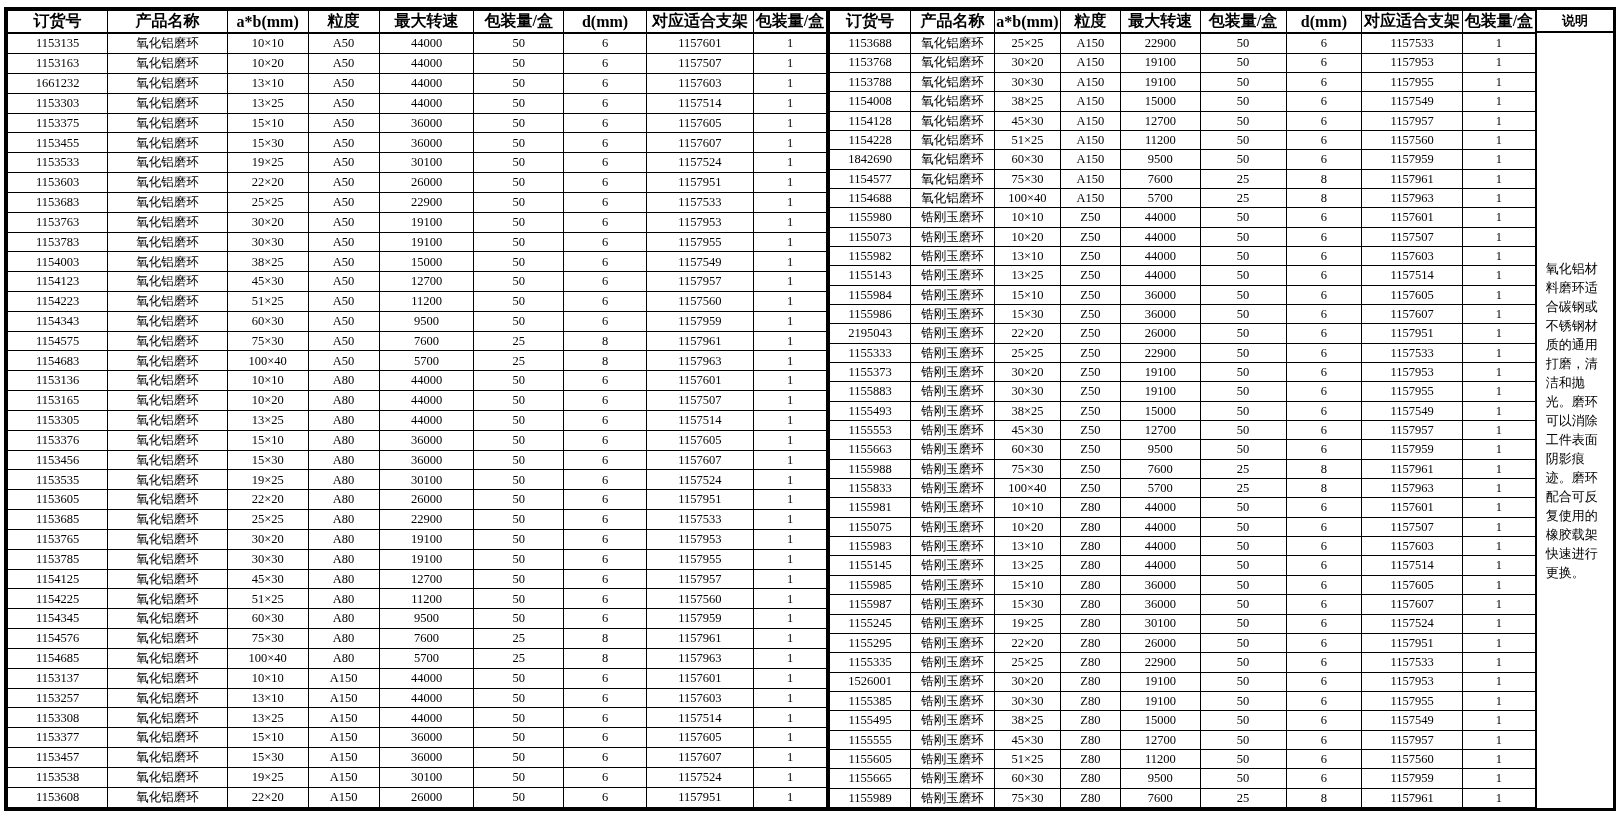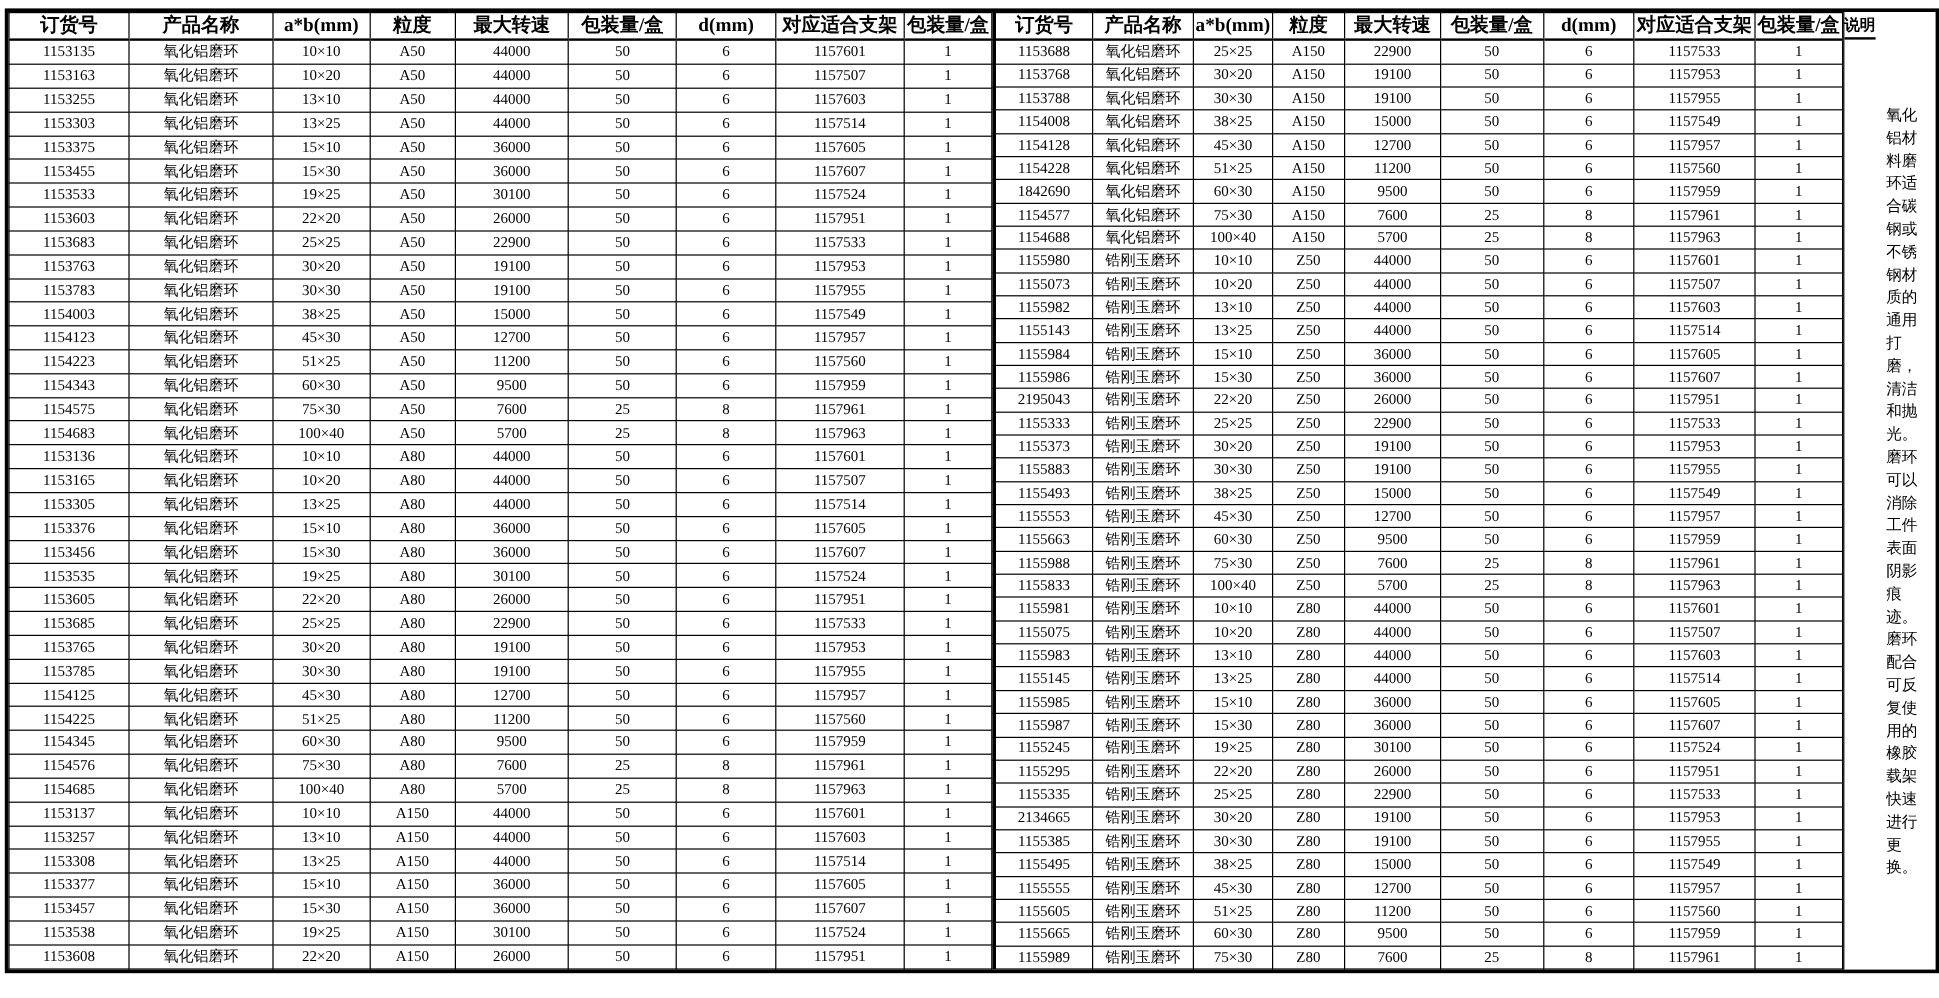--- a/index.html
+++ b/index.html
@@ -48,21 +48,21 @@
   .left th.c0{width:101px}.left th.c1{width:121px}.left th.c2{width:79px}
   .left th.c3{width:71px}.left th.c4{width:94px}.left th.c5{width:88px}
   .left th.c6{width:83px}.left th.c7{width:104px}.left th.c8{width:71px}
   
   .right th.c0{width:81px}.right th.c1{width:84px}.right th.c2{width:60px}
   .right th.c3{width:61px}.right th.c4{width:78px}.right th.c5{width:85px}
   .right th.c6{width:76px}.right th.c7{width:98px}.right th.c8{width:70px}
 
   .note-col{
     width:78px;
-    display:flex;flex-direction:row;
+    display:flex;flex-direction:column;
     border-left:1px solid var(--grid);
   }
   .note-head{
     height:21px;
     border-bottom:2px solid var(--grid);
     display:flex;align-items:center;justify-content:center;
     font-size:13px;font-weight:bold;
   }
   .note-body{
     flex:1;
@@ -109,21 +109,21 @@
           <td class="c1">氧化铝磨环</td>
           <td class="c2">10×20</td>
           <td class="c3">A50</td>
           <td class="c4">44000</td>
           <td class="c5">50</td>
           <td class="c6">6</td>
           <td class="c7">1157507</td>
           <td class="c8">1</td>
         </tr>
         <tr>
-          <td class="c0">1153255</td>
+          <td class="c0">1661232</td>
           <td class="c1">氧化铝磨环</td>
           <td class="c2">13×10</td>
           <td class="c3">A50</td>
           <td class="c4">44000</td>
           <td class="c5">50</td>
           <td class="c6">6</td>
           <td class="c7">1157603</td>
           <td class="c8">1</td>
         </tr>
         <tr>
@@ -897,21 +897,21 @@
           <td class="c1">锆刚玉磨环</td>
           <td class="c2">25×25</td>
           <td class="c3">Z80</td>
           <td class="c4">22900</td>
           <td class="c5">50</td>
           <td class="c6">6</td>
           <td class="c7">1157533</td>
           <td class="c8">1</td>
         </tr>
         <tr>
-          <td class="c0">2134665</td>
+          <td class="c0">1526001</td>
           <td class="c1">锆刚玉磨环</td>
           <td class="c2">30×20</td>
           <td class="c3">Z80</td>
           <td class="c4">19100</td>
           <td class="c5">50</td>
           <td class="c6">6</td>
           <td class="c7">1157953</td>
           <td class="c8">1</td>
         </tr>
         <tr>

